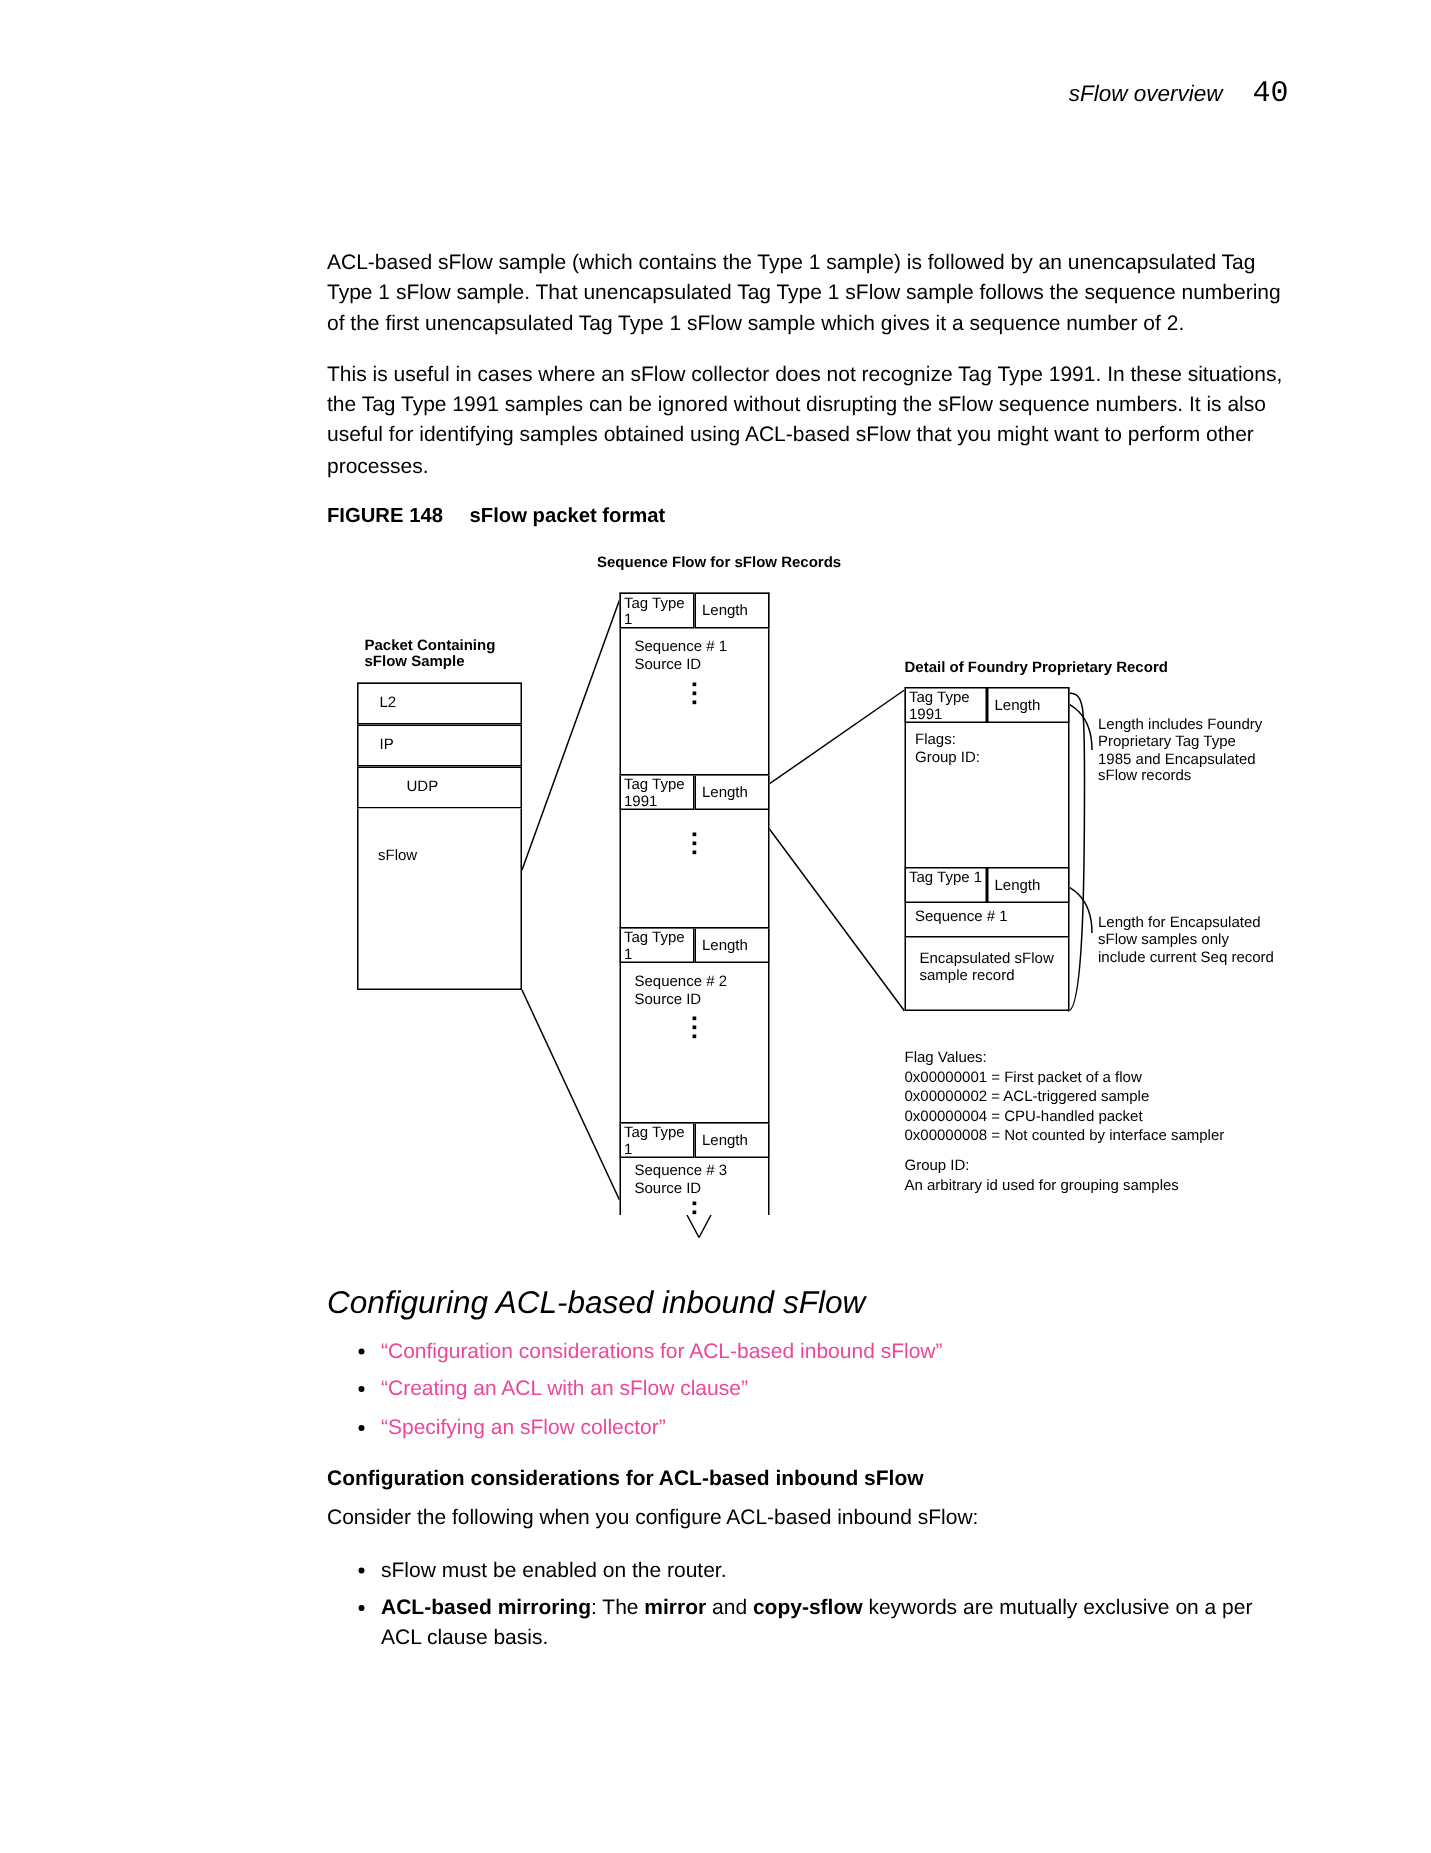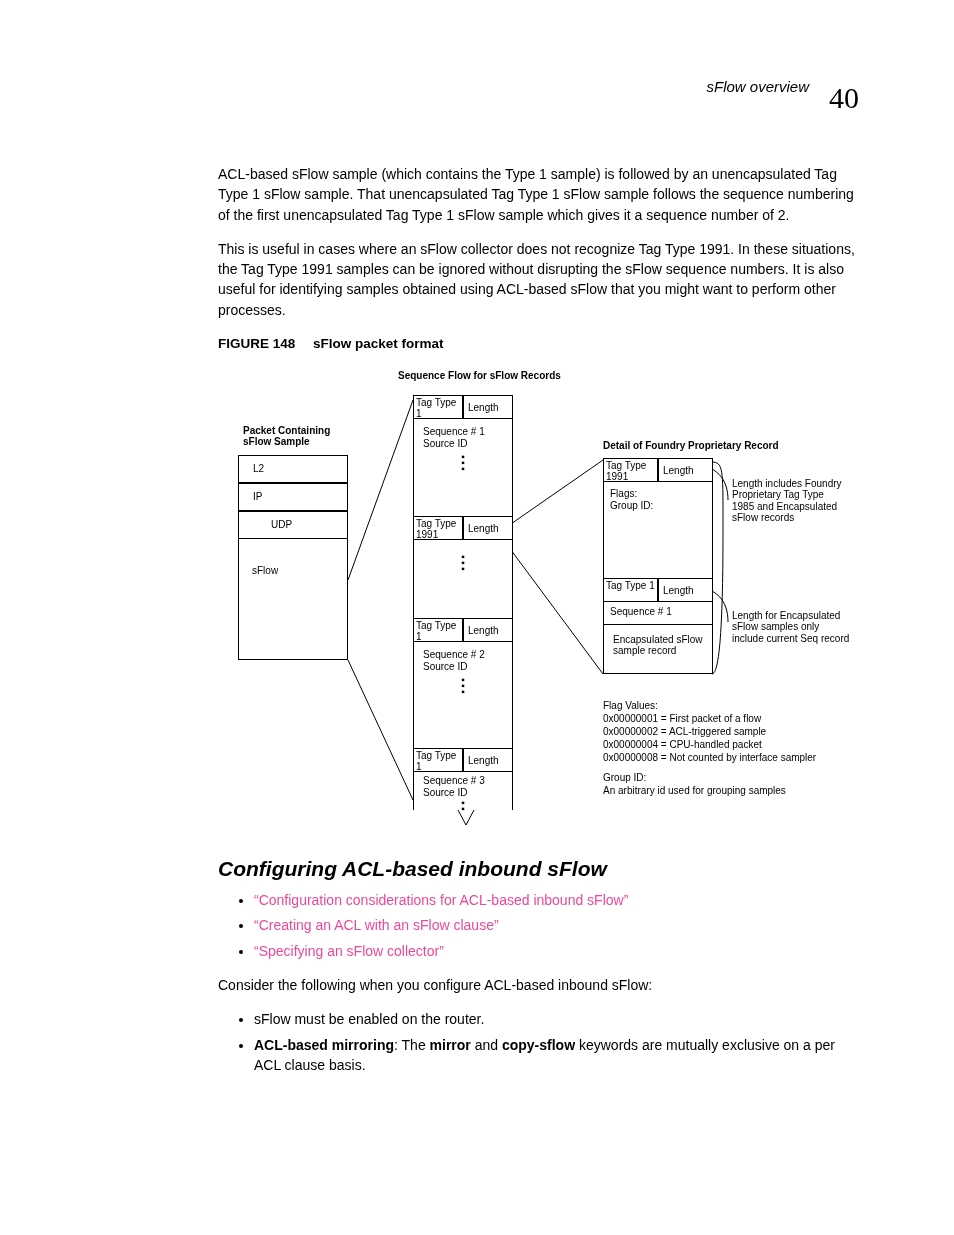--- a/index.html
+++ b/index.html
@@ -1,28 +1,28 @@
 <!DOCTYPE html>
 <html><head>
 <meta charset="utf-8">
 <style>
   body{margin:0;background:#fff;color:#000;font-family:Arial,Helvetica,sans-serif;font-size:14px;line-height:1.45}
   .page{width:954px;min-height:1235px;box-sizing:border-box;padding:50px 95px 60px 218px;position:relative}
-  .running-head{position:absolute;top:76px;right:95px;display:flex;gap:20px}
+  .running-head{position:absolute;top:48px;right:95px;display:flex;align-items:center;gap:20px}
   .running-head .title{font-style:italic;font-size:15px}
-  .running-head .num{font-size:30px;font-family:Liberation Serif, serif}
+  .running-head .num{font-size:20px;font-family:Liberation Mono, monospace}
   .body{margin-top:114px}
   p{margin:0 0 14px}
   .fig-caption{font-weight:bold;font-size:13.5px;margin:12px 0 16px}
   .fig-caption .label{margin-right:14px}
   .figure{width:640px;height:460px;position:relative;font-size:10px;line-height:1.15;margin-bottom:24px}
   .figure .box{position:absolute;border:1px solid #000;box-sizing:border-box;background:#fff}
   .figure .txt{position:absolute}
   .figure .dots{position:absolute;text-align:center;width:10px;line-height:6px;letter-spacing:0}
-  h2.sect{font-style:italic;font-weight:bold;font-size:21px;margin:16px 0 6px}
+  h2.sect{font-style:italic;font-weight:normal;font-size:21px;margin:16px 0 6px}
   ul{margin:4px 0 14px;padding-left:36px}
   ul li{margin:5px 0}
   a.link{color:#ec4899;text-decoration:none}
   .sub-h{font-weight:bold;font-size:14px;margin:10px 0 6px}
   .b{font-weight:bold}
   svg.lines{position:absolute;left:0;top:0;width:640px;height:460px;pointer-events:none}
 </style>
 </head>
 <body>
 
@@ -121,20 +121,21 @@
       <div class="txt" style="left:385px;top:415px">An arbitrary id used for grouping samples</div>
     </div>
 
     <h2 class="sect">Configuring ACL-based inbound sFlow</h2>
     <ul>
       <li><a class="link" href="#">“Configuration considerations for ACL-based inbound sFlow”</a></li>
       <li><a class="link" href="#">“Creating an ACL with an sFlow clause”</a></li>
       <li><a class="link" href="#">“Specifying an sFlow collector”</a></li>
     </ul>
 
+    <div class="sub-h">Configuration considerations for ACL-based inbound sFlow</div>
     <p>Consider the following when you configure ACL-based inbound sFlow:</p>
     <ul>
       <li>sFlow must be enabled on the router.</li>
       <li>
         <span class="b">ACL-based mirroring</span><span>: The </span><span class="b">mirror</span><span> and </span><span class="b">copy-sflow</span><span> keywords are mutually exclusive on a per ACL clause basis.</span>
       </li>
     </ul>
   </div>
 </div>
 

